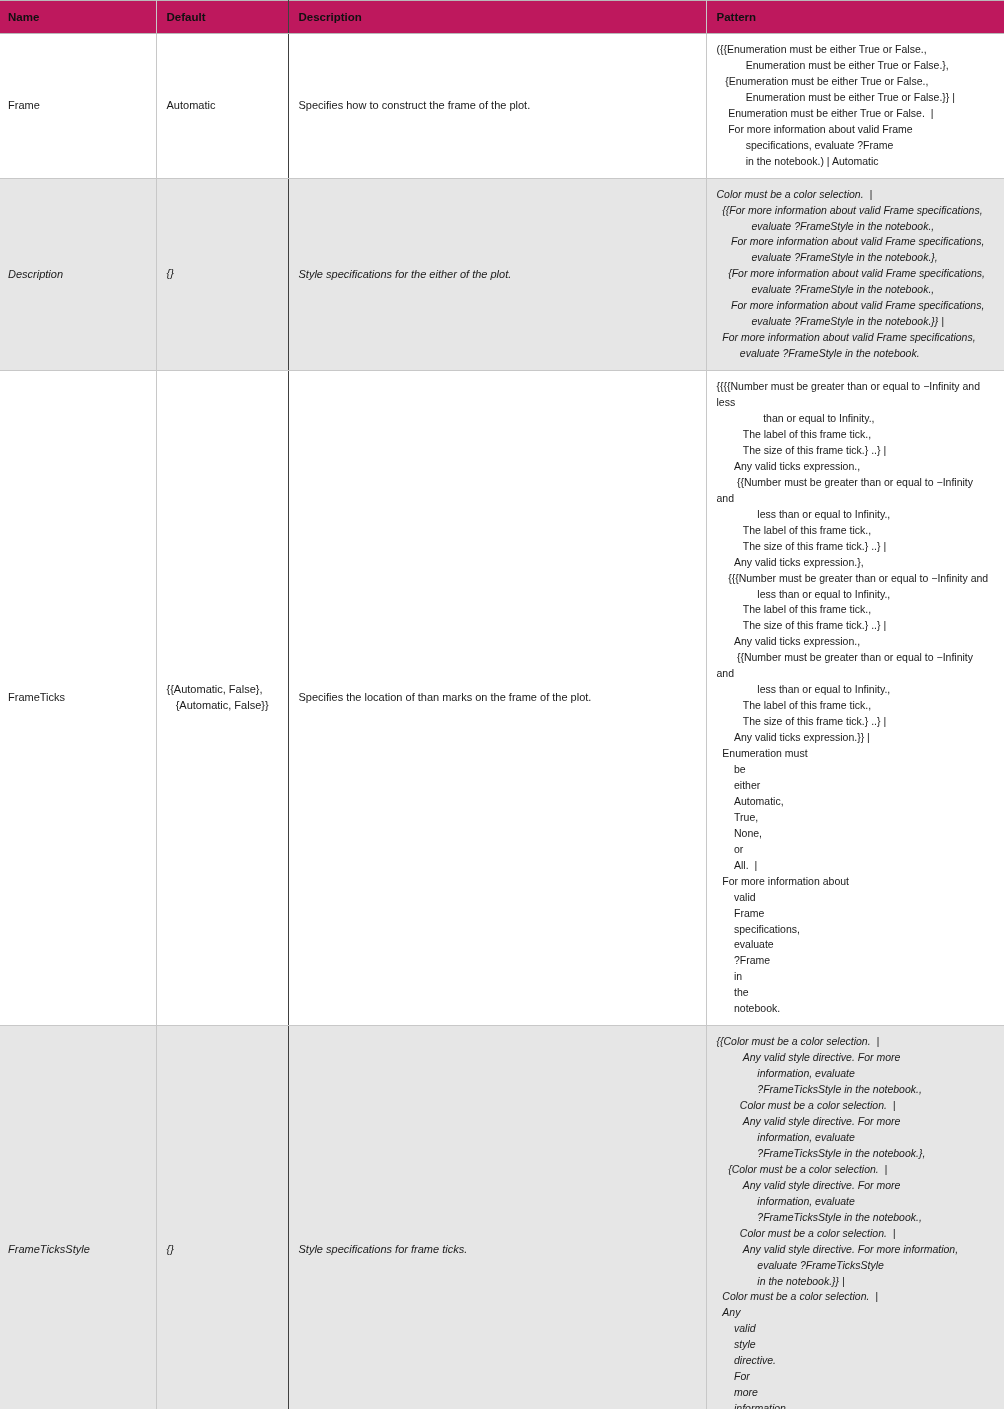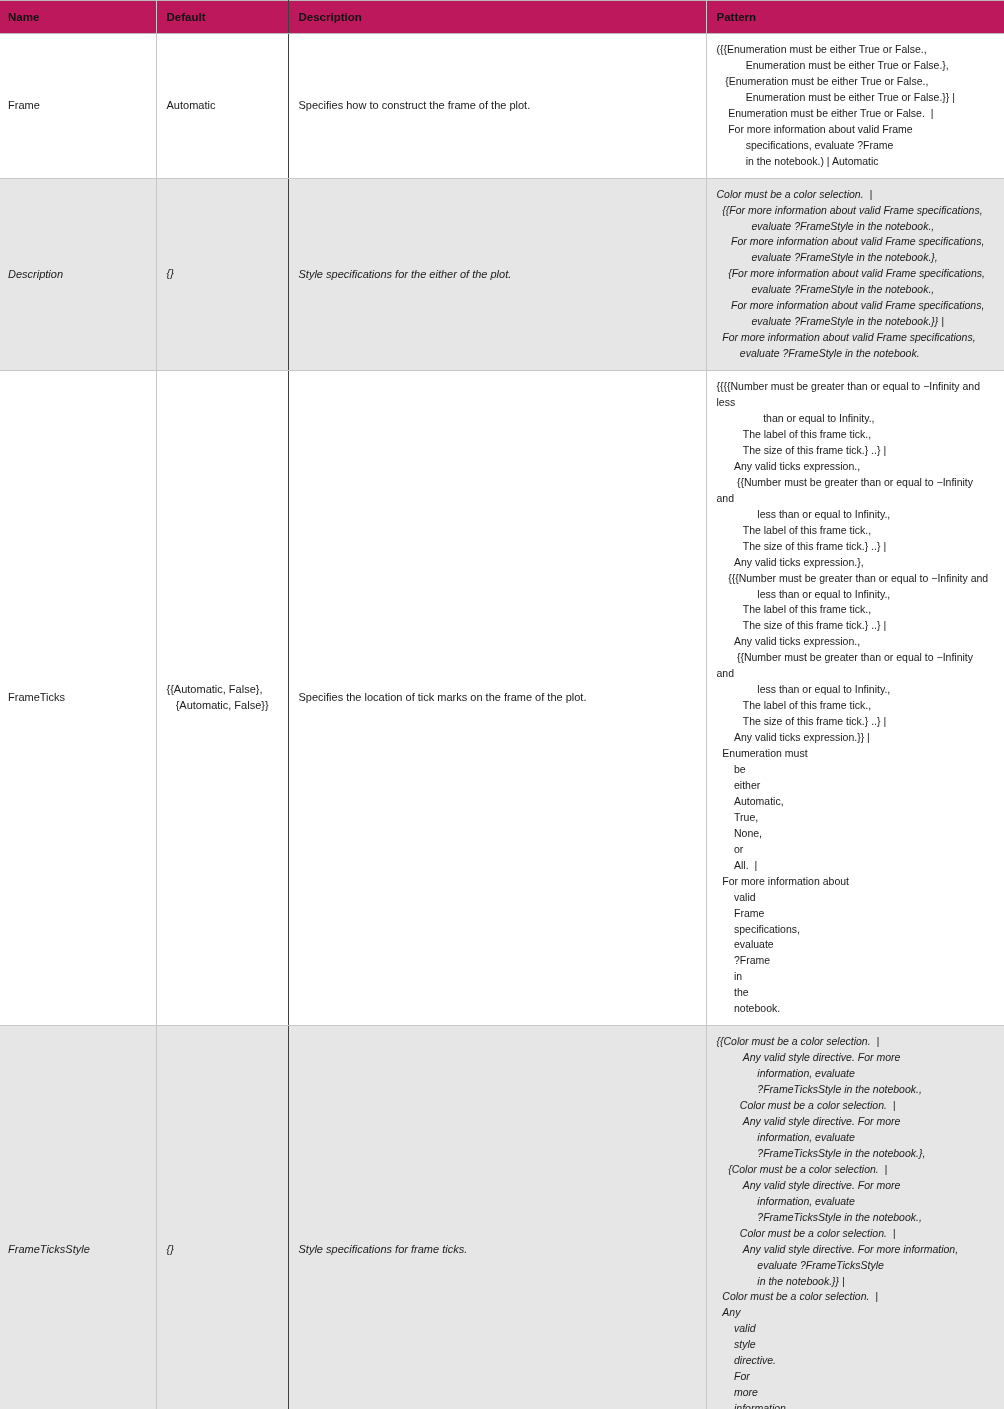--- a/index.html
+++ b/index.html
@@ -137,21 +137,21 @@
      For more information about valid Frame specifications,
             evaluate ?FrameStyle in the notebook.}} |
   For more information about valid Frame specifications,
         evaluate ?FrameStyle in the notebook.</span>
           </td>
       </tr>
       <tr>
         <td class="cell-name">FrameTicks</td>
         <td class="cell-default"><span class="default-lines">{{Automatic, False},
    {Automatic, False}}</span></td>
-        <td class="cell-desc">Specifies the location of tick marks on the frame of the plot.</td>
+        <td class="cell-desc">Specifies the location of than marks on the frame of the plot.</td>
         <td class="cell-pattern">
             <span class="pattern-lines pattern-cell-inner">{{{{Number must be greater than or equal to −Infinity and less
                 than or equal to Infinity.,
          The label of this frame tick.,
          The size of this frame tick.} ..} |
       Any valid ticks expression.,
        {{Number must be greater than or equal to −Infinity and
               less than or equal to Infinity.,
          The label of this frame tick.,
          The size of this frame tick.} ..} |

